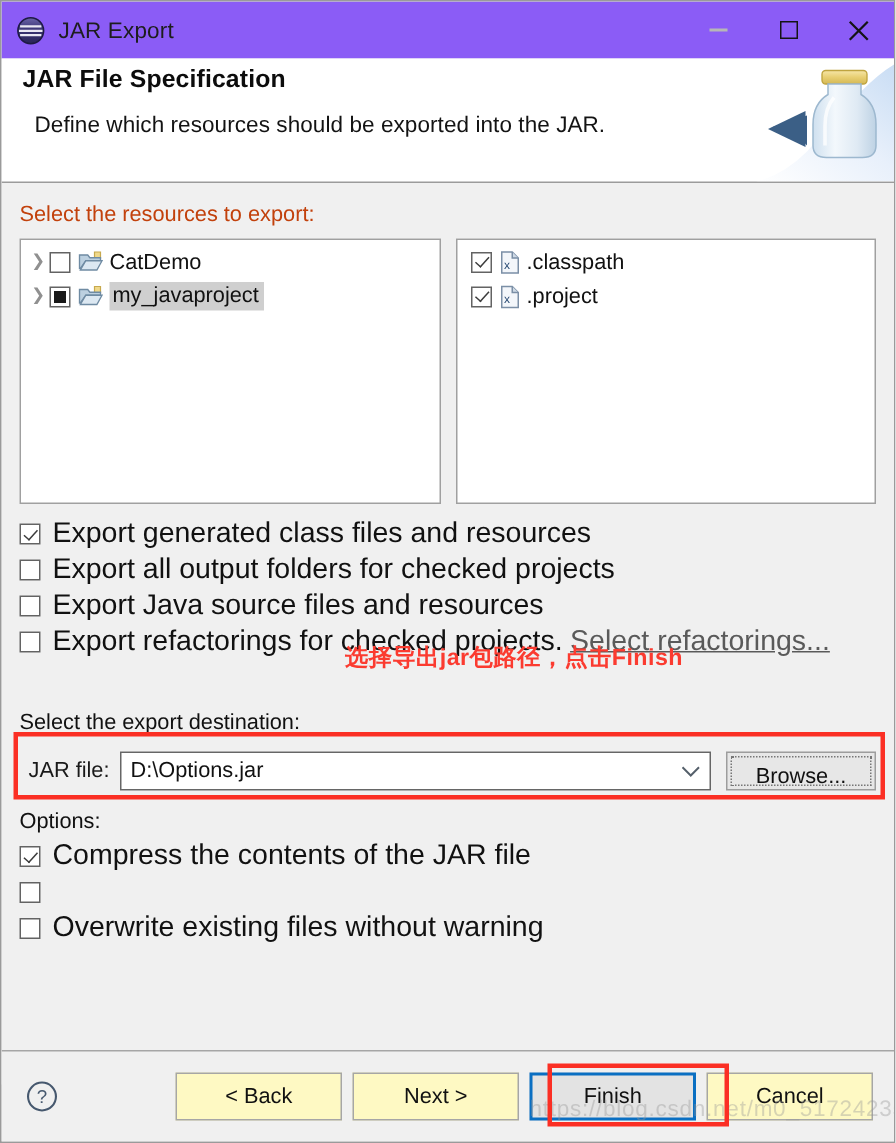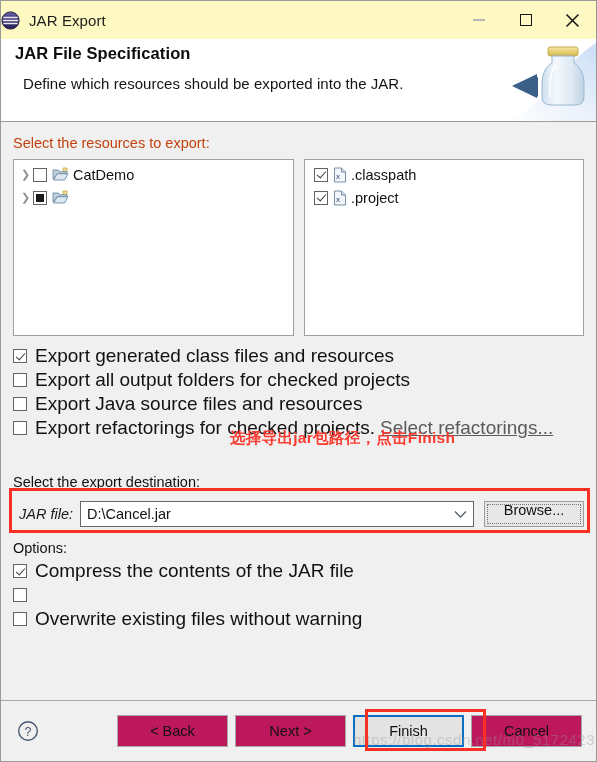--- a/index.html
+++ b/index.html
@@ -23,23 +23,24 @@
     box-sizing: border-box;
     border: 1px solid #9a9a9a;
     background: #f0f0f0;
     overflow: hidden;
   }
 
   
   .titlebar {
     position: relative;
     height: 38px;
-    background: #fef9c3;
-    display: flex;
-    align-items: center;
+    background: #8b5cf6;
+    display: flex;
+    align-items: center;
+    padding-left: 10px;
     box-sizing: border-box;
   }
   .eclipse-icon {
     width: 19px; height: 19px;
     flex: 0 0 auto;
     margin-right: 9px;
     position: relative;
   }
   .title-text {
     font-size: 15px;
@@ -212,21 +213,20 @@
     display: flex;
     align-items: center;
     height: 28px;
   }
   .dest-row .jarlabel {
     font-size: 14.5px;
     width: 67px;
     flex: 0 0 auto;
     padding-left: 6px;
     box-sizing: border-box;
-    font-style: italic;
   }
   .combo {
     flex: 1 1 auto;
     height: 26px;
     background: #fff;
     border: 1px solid #666;
     display: flex;
     align-items: center;
     box-sizing: border-box;
     position: relative;
@@ -249,21 +249,21 @@
   .browse-btn {
     width: 100px;
     height: 26px;
     margin-left: 10px;
     flex: 0 0 auto;
     background: #e7e7e7;
     border: 1px solid #9d9d9d;
     font-size: 14.5px;
     color: #111;
     display: flex;
-    align-items: flex-start;
+    align-items: flex-end;
     justify-content: center;
     box-sizing: border-box;
     position: relative;
   }
   .browse-btn::before {
     content: "";
     position: absolute;
     left: 2px; top: 2px; right: 2px; bottom: 2px;
     border: 1px dotted #767676;
   }
@@ -286,21 +286,21 @@
   .footer-btns {
     margin-left: auto;
     margin-right: 14px;
     display: flex;
     gap: 0px;
     position: relative;
   }
   .btn {
     width: 111px;
     height: 32px;
-    background: #be185d;
+    background: #fef9c3;
     border: 1px solid #a6a6a6;
     font-size: 14.5px;
     color: #111;
     display: flex;
     align-items: center;
     justify-content: center;
     box-sizing: border-box;
     margin-left: 7px;
   }
   .btn.focused {
@@ -411,20 +411,21 @@
         <div class="tree-row selected">
           <span class="twisty">❯</span>
           <span class="cb partial"></span>
           <span class="node-icon">
             <svg width="17" height="15" viewBox="0 0 17 15">
               <path d="M11 1 h4 v4 h-4 z" fill="#f0d98a" stroke="#c7a94e" stroke-width=".8"></path>
               <path d="M1 3 h5.5 l1.4 1.8 H15 v2 H5.2 L1.6 12 H1 Z" fill="#bcd0e0" stroke="#6f8ba3" stroke-width=".9"></path>
               <path d="M5.2 6.8 H16 L12.6 13 H1.6 Z" fill="#dce8f2" stroke="#6f8ba3" stroke-width=".9"></path>
             </svg>
           </span>
+          <span class="node-label">my_javaproject</span>
         </div>
 
       </div>
 
       <div class="pane right">
 
         <div class="tree-row" style="padding-left:9px;">
           <span class="cb checked"></span>
           <span class="node-icon">
             <svg width="14" height="16" viewBox="0 0 14 16">
@@ -471,21 +472,21 @@
       </div>
     </div>
 
     <div class="annotation" style="left:229px; top:306px;">选择导出jar包路径，点击Finish</div>
 
     <div class="dest-label" style="margin-top:34px;">Select the export destination:</div>
 
     <div class="dest-row" style="margin-top:10px;">
       <span class="jarlabel">JAR file:</span>
       <div class="combo">
-        <span class="combo-value" title="">D:\Cancel.jar</span>
+        <span class="combo-value" title="">D:\Options.jar</span>
         <span class="combo-arrow">
           <svg width="13" height="9" viewBox="0 0 13 9">
             <path d="M1 1.5 L6.5 7 L12 1.5" stroke="#55606b" stroke-width="1.3" fill="none"></path>
           </svg>
         </span>
       </div>
       <div class="browse-btn">
         <span>Browse...</span>
       </div>
     </div>

